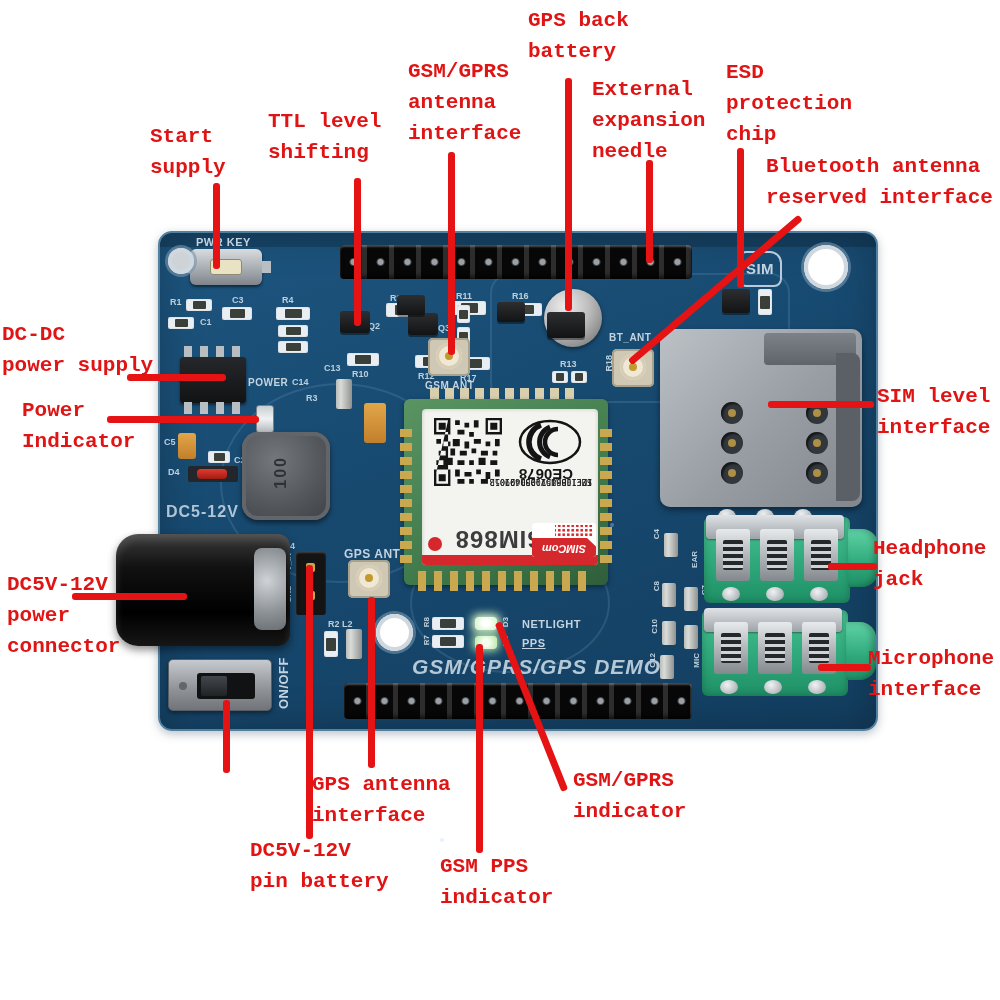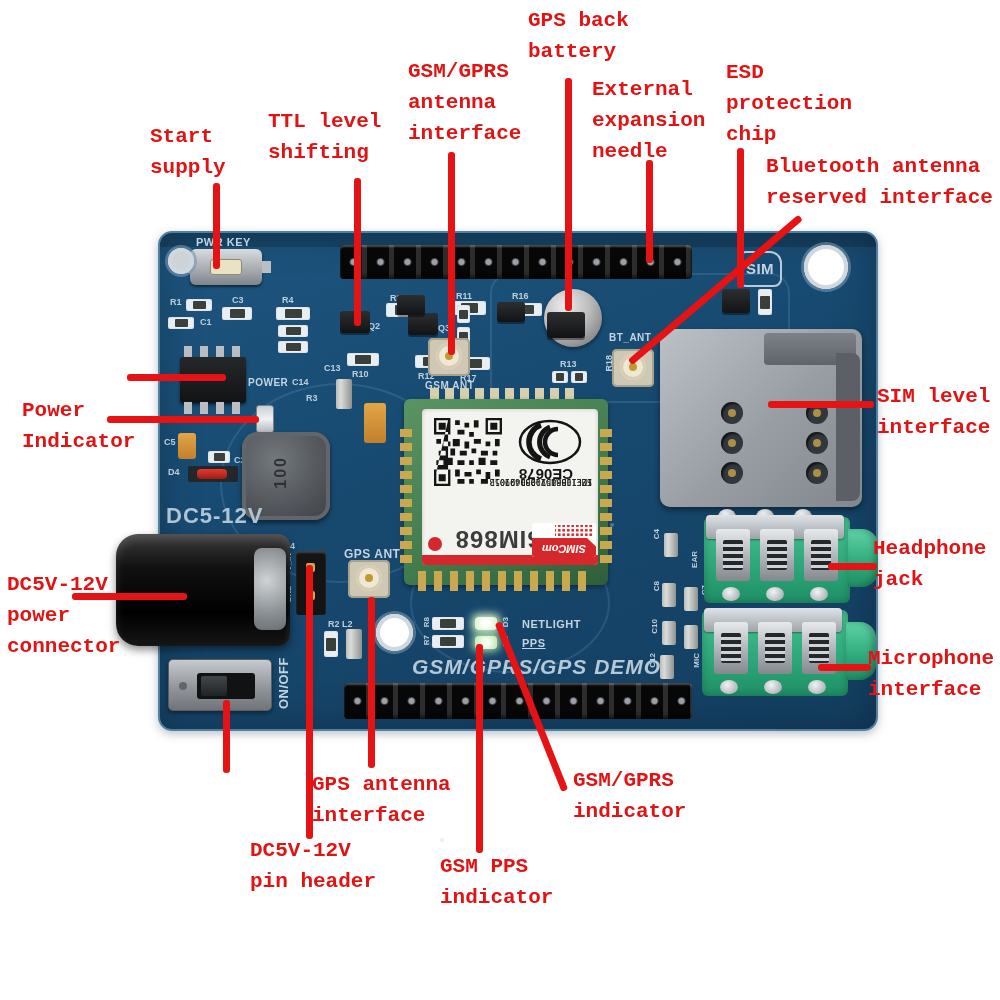--- a/index.html
+++ b/index.html
@@ -82,24 +82,25 @@
   <div class="ann" id="ann-start"><div>Start</div><div>supply</div></div>
   <div class="ann" id="ann-ttl"><div>TTL level</div><div>shifting</div></div>
   <div class="ann" id="ann-gsmant"><div>GSM/GPRS</div><div>antenna</div><div>interface</div></div>
   <div class="ann" id="ann-batt"><div>GPS back</div><div>battery</div></div>
   <div class="ann" id="ann-exp"><div>External</div><div>expansion</div><div>needle</div></div>
   <div class="ann" id="ann-bt"><div>Bluetooth antenna</div><div>reserved interface</div></div>
   <div class="ann" id="ann-esd"><div>ESD</div><div>protection</div><div>chip</div></div>
   <div class="ann" id="ann-sim"><div>SIM level</div><div>interface</div></div>
   <div class="ann" id="ann-head"><div>Headphone</div><div>jack</div></div>
   <div class="ann" id="ann-mic"><div>Microphone</div><div>interface</div></div>
+  <div class="ann" id="ann-dcdc"><div>DC-DC</div><div>power supply</div></div>
   <div class="ann" id="ann-pwrind"><div>Power</div><div>Indicator</div></div>
   <div class="ann" id="ann-dcconn"><div>DC5V-12V</div><div>power</div><div>connector</div></div>
   <div class="ann" id="ann-gpsant"><div>GPS antenna</div><div>interface</div></div>
-  <div class="ann" id="ann-pinhdr"><div>DC5V-12V</div><div>pin header</div></div>
+  <div class="ann" id="ann-pinhdr"><div>DC5V-12V</div><div>pin battery</div></div>
   <div class="ann" id="ann-pps"><div>GSM PPS</div><div>indicator</div></div>
   <div class="ann" id="ann-netl"><div>GSM/GPRS</div><div>indicator</div></div>
 
   <div class="ln v" id="l-start"></div>
   <div class="ln v" id="l-ttl"></div>
   <div class="ln v" id="l-gsmant"></div>
   <div class="ln v" id="l-batt"></div>
   <div class="ln v" id="l-exp"></div>
   <div class="ln v" id="l-esd"></div>
   <div class="ln r" id="l-bt"></div>
@@ -210,21 +211,21 @@
     <div class="res" style="left:48px;top:218px;width:22px;height:12px;"></div>
     <span class="ref" style="left:74px;top:222px;">C2</span>
     <span class="ref" style="left:8px;top:234px;">D4</span>
     <div style="left:28px;top:233px;width:50px;height:16px;background:#23262a;border-radius:2px;"></div>
     <div style="left:37px;top:236px;width:30px;height:10px;background:linear-gradient(180deg,#e23a2e,#9f1d14);border-radius:4px;"></div>
 
     <div style="left:82px;top:199px;width:88px;height:88px;border-radius:16px;background:radial-gradient(circle at 38% 32%,#73787d,#54585d 55%,#3d4145);box-shadow:0 3px 5px rgba(0,0,0,.5), inset 0 0 0 4px #62666b;">
       <span class="vtext" style="left:30px;top:24px;color:#2e3236;font-weight:bold;font-size:16px;letter-spacing:2px;">100</span>
     </div>
 
-    <span class="silk" style="left:6px;top:270px;font-size:22px;letter-spacing:1px;color:#afc4d4;">DC5-12V</span>
+    <span class="silk" style="left:6px;top:270px;font-size:16px;letter-spacing:1px;color:#afc4d4;">DC5-12V</span>
 
     <span class="ref" style="left:124px;top:308px;">P4</span>
     <div style="left:136px;top:318px;width:30px;height:64px;background:#141414;border-radius:3px;box-shadow:inset 0 2px 2px rgba(255,255,255,.2);">
       <div style="left:10px;top:12px;width:9px;height:9px;background:#caa84f;border-radius:2px;"></div>
       <div style="left:10px;top:40px;width:9px;height:9px;background:#caa84f;border-radius:2px;"></div>
     </div>
     <span class="ref vtext" style="left:124px;top:320px;font-size:8px;">V_IN</span>
     <span class="ref vtext" style="left:124px;top:352px;font-size:8px;">GND</span>
     <span class="silk" style="left:184px;top:314px;font-size:12px;">GPS ANT</span>
     <div class="ufl" style="left:188px;top:327px;width:42px;height:38px;">

